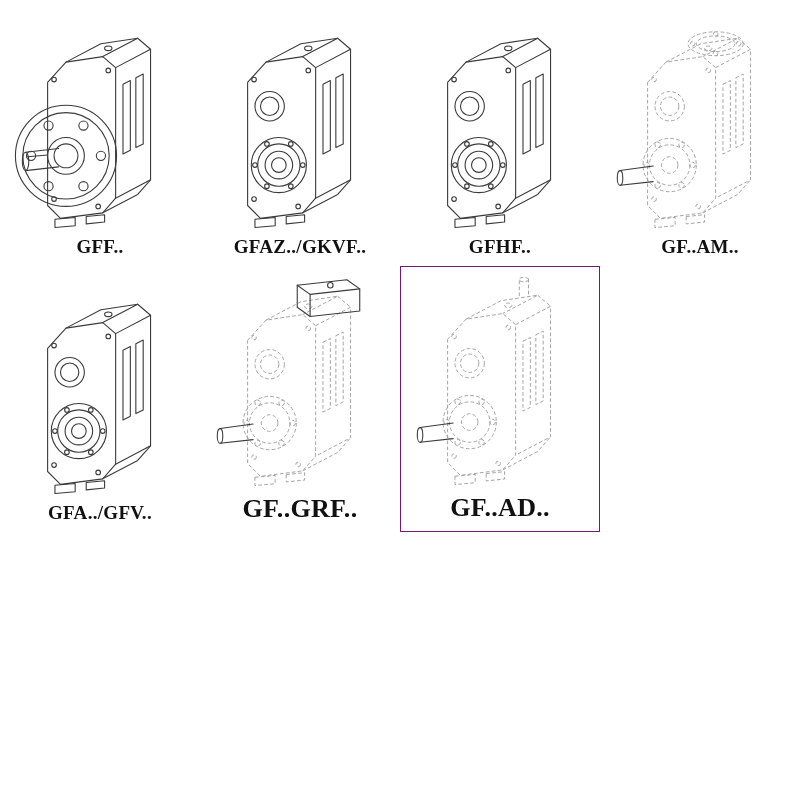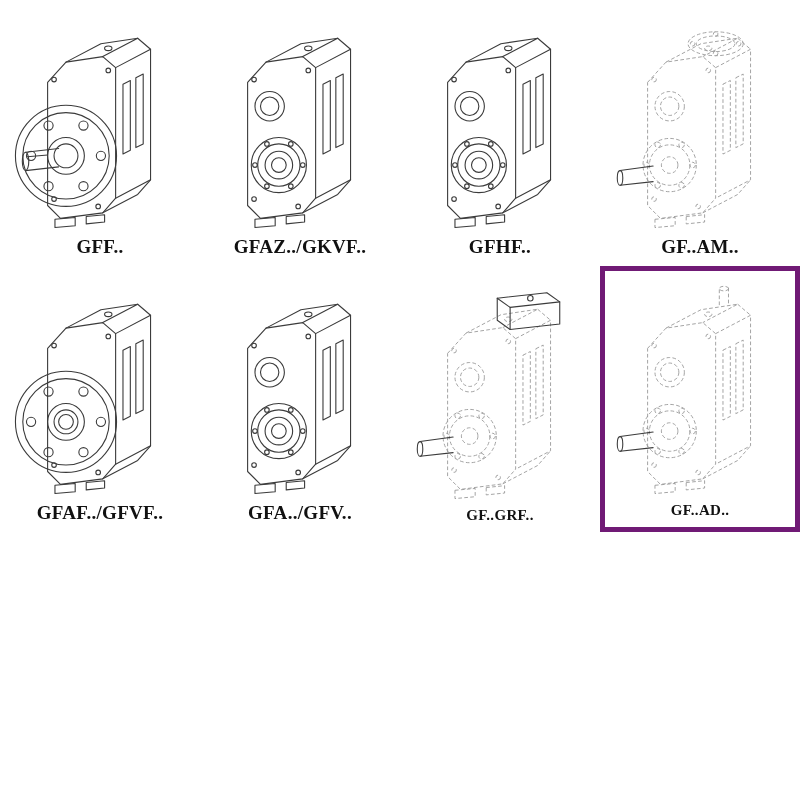--- a/index.html
+++ b/index.html
@@ -12,27 +12,27 @@
     display:grid;
     grid-template-columns:repeat(4,200px);
     grid-template-rows:repeat(3,266px);
     width:800px; height:800px;
   }
   .cell {
     display:flex; flex-direction:column;
     align-items:center; justify-content:flex-end;
     padding:4px 2px 8px;
   }
-  .cell-boxed { border:5px solid #701a75;font-family:Liberation Serif, serif; }
+  .cell-boxed { border:1px solid #701a75;font-family:Liberation Serif, serif; }
   .gb { width:178px; height:216px; flex:0 0 auto; }
   .lbl {
     font-weight:bold; font-size:19px; letter-spacing:.3px;
     color:#111; margin-top:2px; white-space:nowrap;
   }
-  .lbl.lg { font-size:15px; }
+  .lbl.lg { font-size:26px; }
   
   .gb .s {
     fill:none; stroke:#3b3b3b; stroke-width:1.2;
     stroke-linejoin:round; stroke-linecap:round;
   }
   
   .gb .d {
     fill:none; stroke:#9c9c9c; stroke-width:1;
     stroke-dasharray:4 2.5; stroke-linejoin:round;
   }
@@ -179,28 +179,20 @@
       <use href="#gb-body" class="d"></use>
       <use href="#gb-smallflange" class="d"></use>
       <use href="#gb-boss" class="d"></use>
       <use href="#gb-adapter-round" class="d"></use>
       <use href="#gb-shaft-small" class="s"></use>
     </svg>
     <figcaption class="lbl">GF..AM..</figcaption>
   </figure>
 
 
-  <figure class="cell">
-    <svg class="gb" viewBox="0 0 190 235">
-      <use href="#gb-body" class="s"></use>
-      <use href="#gb-flange" class="s"></use>
-      <circle cx="58" cy="150" r="8" class="s"></circle>
-    </svg>
-    <figcaption class="lbl">GFAF../GFVF..</figcaption>
-  </figure>
 
   <figure class="cell">
     <svg class="gb" viewBox="0 0 190 235">
       <use href="#gb-body" class="s"></use>
       <use href="#gb-bearing" class="s"></use>
       <use href="#gb-boss" class="s"></use>
     </svg>
     <figcaption class="lbl">GFA../GFV..</figcaption>
   </figure>
 

